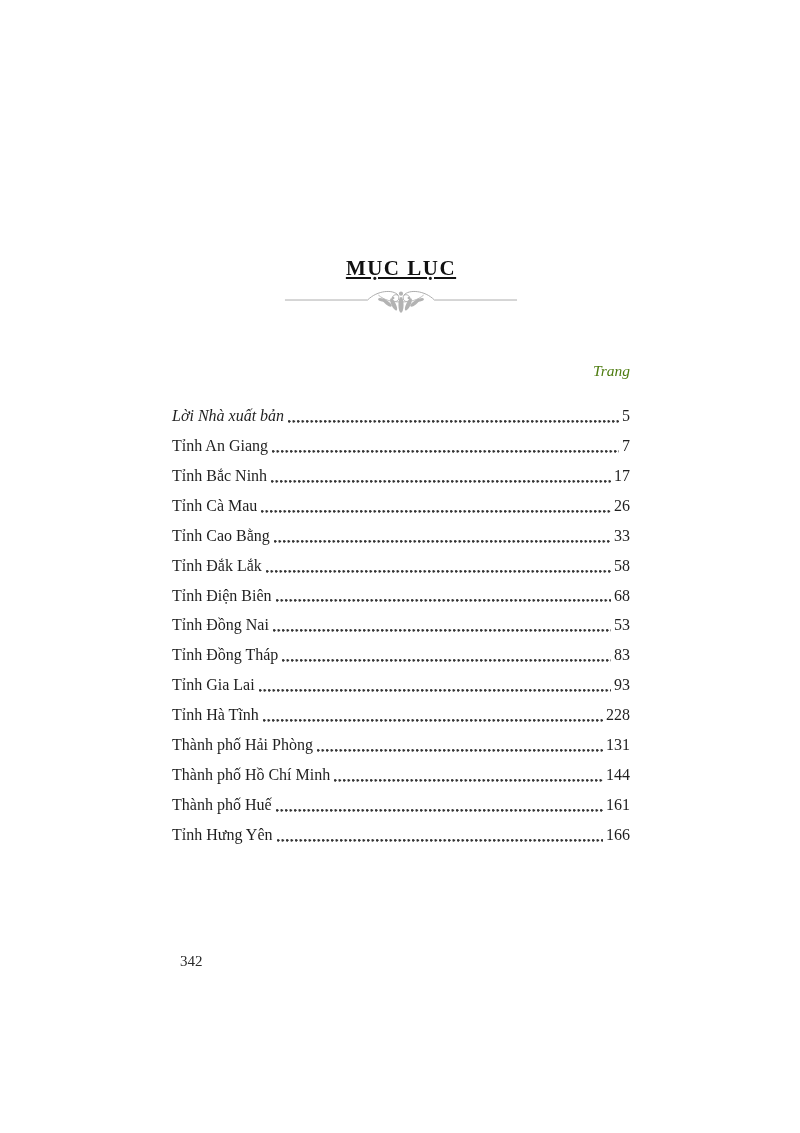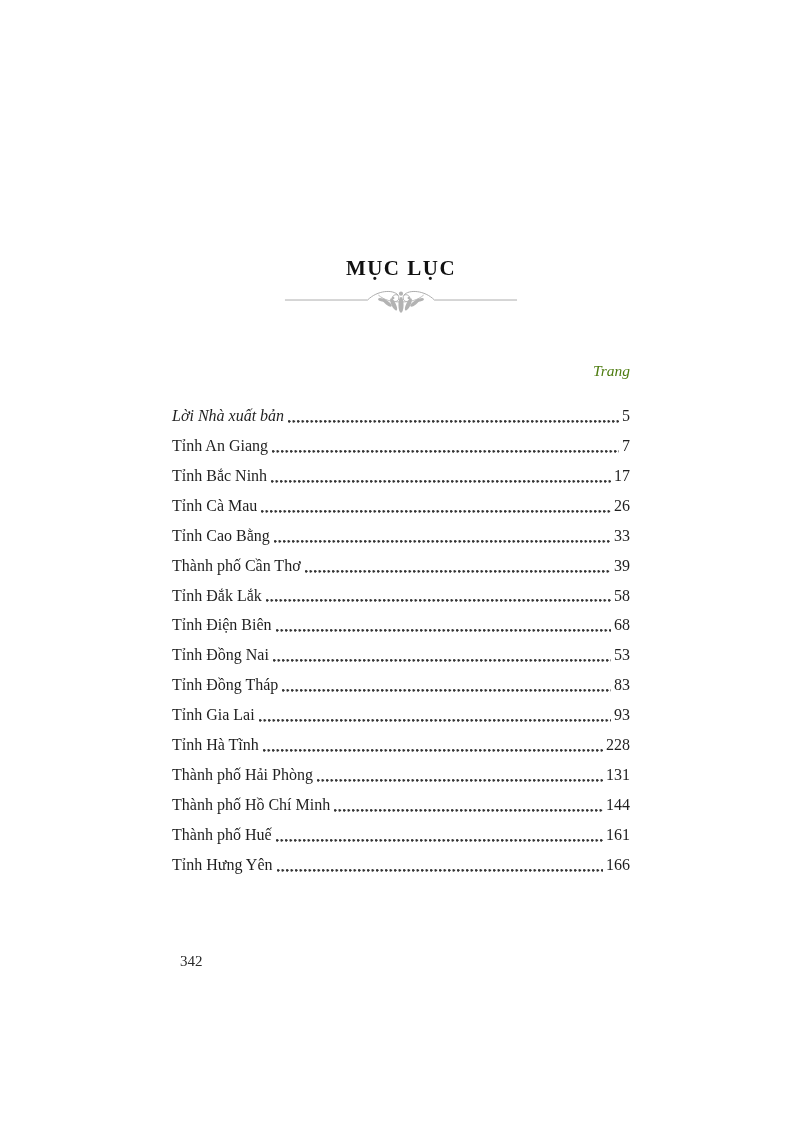--- a/index.html
+++ b/index.html
@@ -25,20 +25,21 @@
   .toc-title {
     position: absolute;
     top: 256px;
     left: 0;
     width: 100%;
     text-align: center;
     font-size: 21px;
     font-weight: bold;
     letter-spacing: 1.5px;
     color: #111111;
+    text-decoration: underline;
   }
   .ornament-wrap {
     position: absolute;
     top: 286px;
     left: 50%;
     transform: translateX(-50%);
     width: 236px;
     height: 30px;
   }
   .trang-header {
@@ -150,25 +151,20 @@
     <span class="toc-label">Tỉnh Cà Mau</span>
     <span class="toc-dots"></span>
     <span class="toc-page-num">26</span>
   </div>
         <div class="toc-row">
     <span class="toc-label">Tỉnh Cao Bằng</span>
     <span class="toc-dots"></span>
     <span class="toc-page-num">33</span>
   </div>
         <div class="toc-row">
-    <span class="toc-label">Thành phố Cần Thơ</span>
-    <span class="toc-dots"></span>
-    <span class="toc-page-num">39</span>
-  </div>
-        <div class="toc-row">
     <span class="toc-label">Tỉnh Đắk Lắk</span>
     <span class="toc-dots"></span>
     <span class="toc-page-num">58</span>
   </div>
         <div class="toc-row">
     <span class="toc-label">Tỉnh Điện Biên</span>
     <span class="toc-dots"></span>
     <span class="toc-page-num">68</span>
   </div>
         <div class="toc-row">

